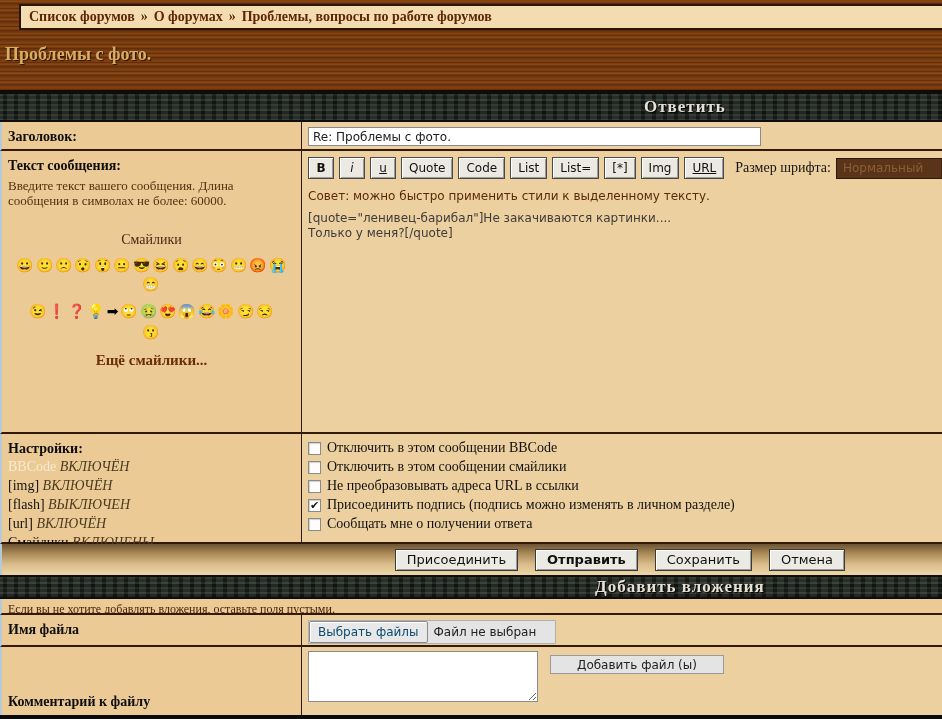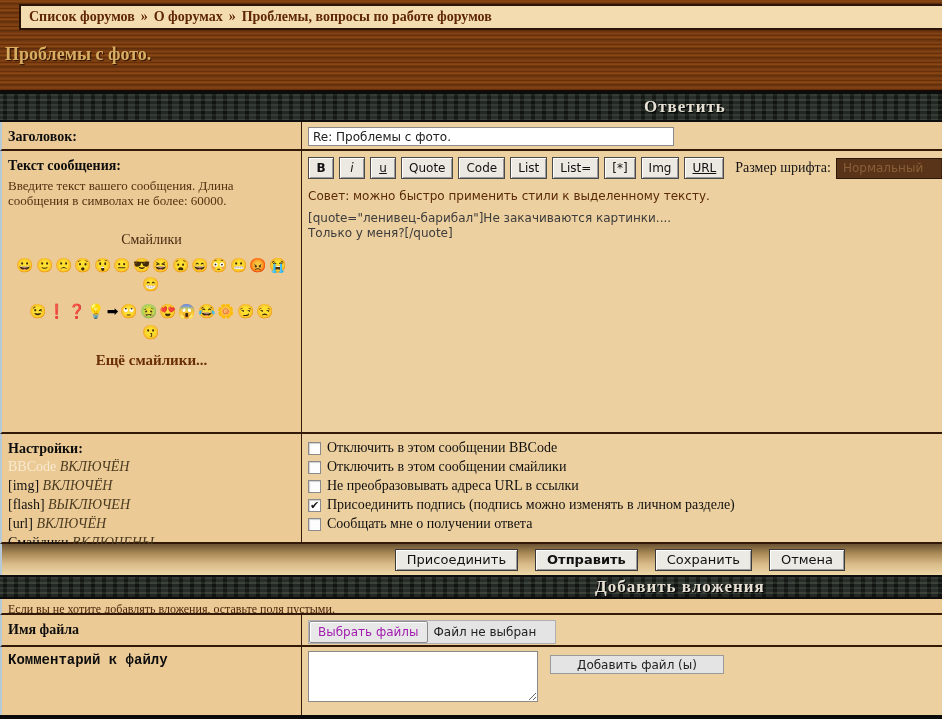--- a/index.html
+++ b/index.html
@@ -50,21 +50,21 @@
   .cell-l { width:300px; flex:0 0 auto; background:#ebca96; border-right:1px solid #331a08; padding:5px 6px; }
   .cell-r { flex:1 1 auto; background:#edd0a0; padding:4px 6px; }
   .row-subject { height:29px; }
   .row-message { height:283px; }
   .row-options { height:110px; }
 
   .lbl { font-weight:bold; font-size:14px; color:#0d0d0d; }
   .small-note { font-size:13px; color:#54300f; line-height:15px; margin-top:4px; }
 
   .subject-input {
-    width:366px; height:19px; margin:1px 0 0 0; border:1px solid #8a8a8a;
+    width:453px; height:19px; margin:1px 0 0 0; border:1px solid #8a8a8a;
     background:#ffffff; font-family:"DejaVu Sans", sans-serif; font-size:12px; color:#222; padding:1px 4px;
   }
 
   
   .smilies-title { text-align:center; font-size:14px; color:#4a2a10; margin-top:24px; }
   .smiley-row { text-align:center; margin-top:8px; line-height:18px; }
   .smiley-row .smiley { display:inline-block; font-size:14px; margin:0 1px; cursor:pointer; }
   .more-smilies { display:block; text-align:center; font-weight:bold; font-size:15px; color:#6b2f05; margin-top:10px; cursor:pointer; text-decoration:none; }
 
   
@@ -129,34 +129,34 @@
   .row-filename { height:32px; }
   .row-comment { flex:1 1 auto; border-bottom:none; }
   .file-control {
     margin-top:1px; width:248px; height:24px; background:#e4e4e4; border:1px solid #b0b0b0;
     display:flex; align-items:center;
   }
   .file-btn {
     height:22px; margin:0; padding:2px 8px; background:#e8e8e8;
     border:1px solid #8a8a8a; border-radius:2px;
     box-shadow:inset 1px 1px 0 #ffffff;
-    font-family:"DejaVu Sans", sans-serif; font-size:12px; color:#a21caf; cursor:pointer;
+    font-family:"DejaVu Sans", sans-serif; font-size:12px; color:#0c4a6e; cursor:pointer;
   }
   .file-status { font-family:"DejaVu Sans", sans-serif; font-size:12px; color:#222; padding-left:6px; }
   .comment-flex { display:flex; align-items:flex-start; }
   .comment-textarea {
     width:230px; height:51px; background:#ffffff; border:1px solid #8a8a8a;
     font-family:"DejaVu Sans", sans-serif; font-size:12px; color:#222; resize:both;
   }
   .add-file-btn {
     margin:4px 0 0 12px; height:19px; padding:1px 26px;
     background:#e4e4e4; border:1px solid #9a9a9a;
     font-family:"DejaVu Sans", sans-serif; font-size:12px; color:#222; cursor:pointer; white-space:nowrap;
   }
-  .v-center { display:flex; align-items:flex-start;font-family:Liberation Mono, monospace; }
+  .v-center { display:flex; align-items:flex-end; }
 </style>
 </head>
 <body>
 
 <div class="page">
 
   <div class="top-wood">
     <div class="breadcrumb-bar">
       <a>Список форумов</a>
       <span class="crumb-sep">»</span>

